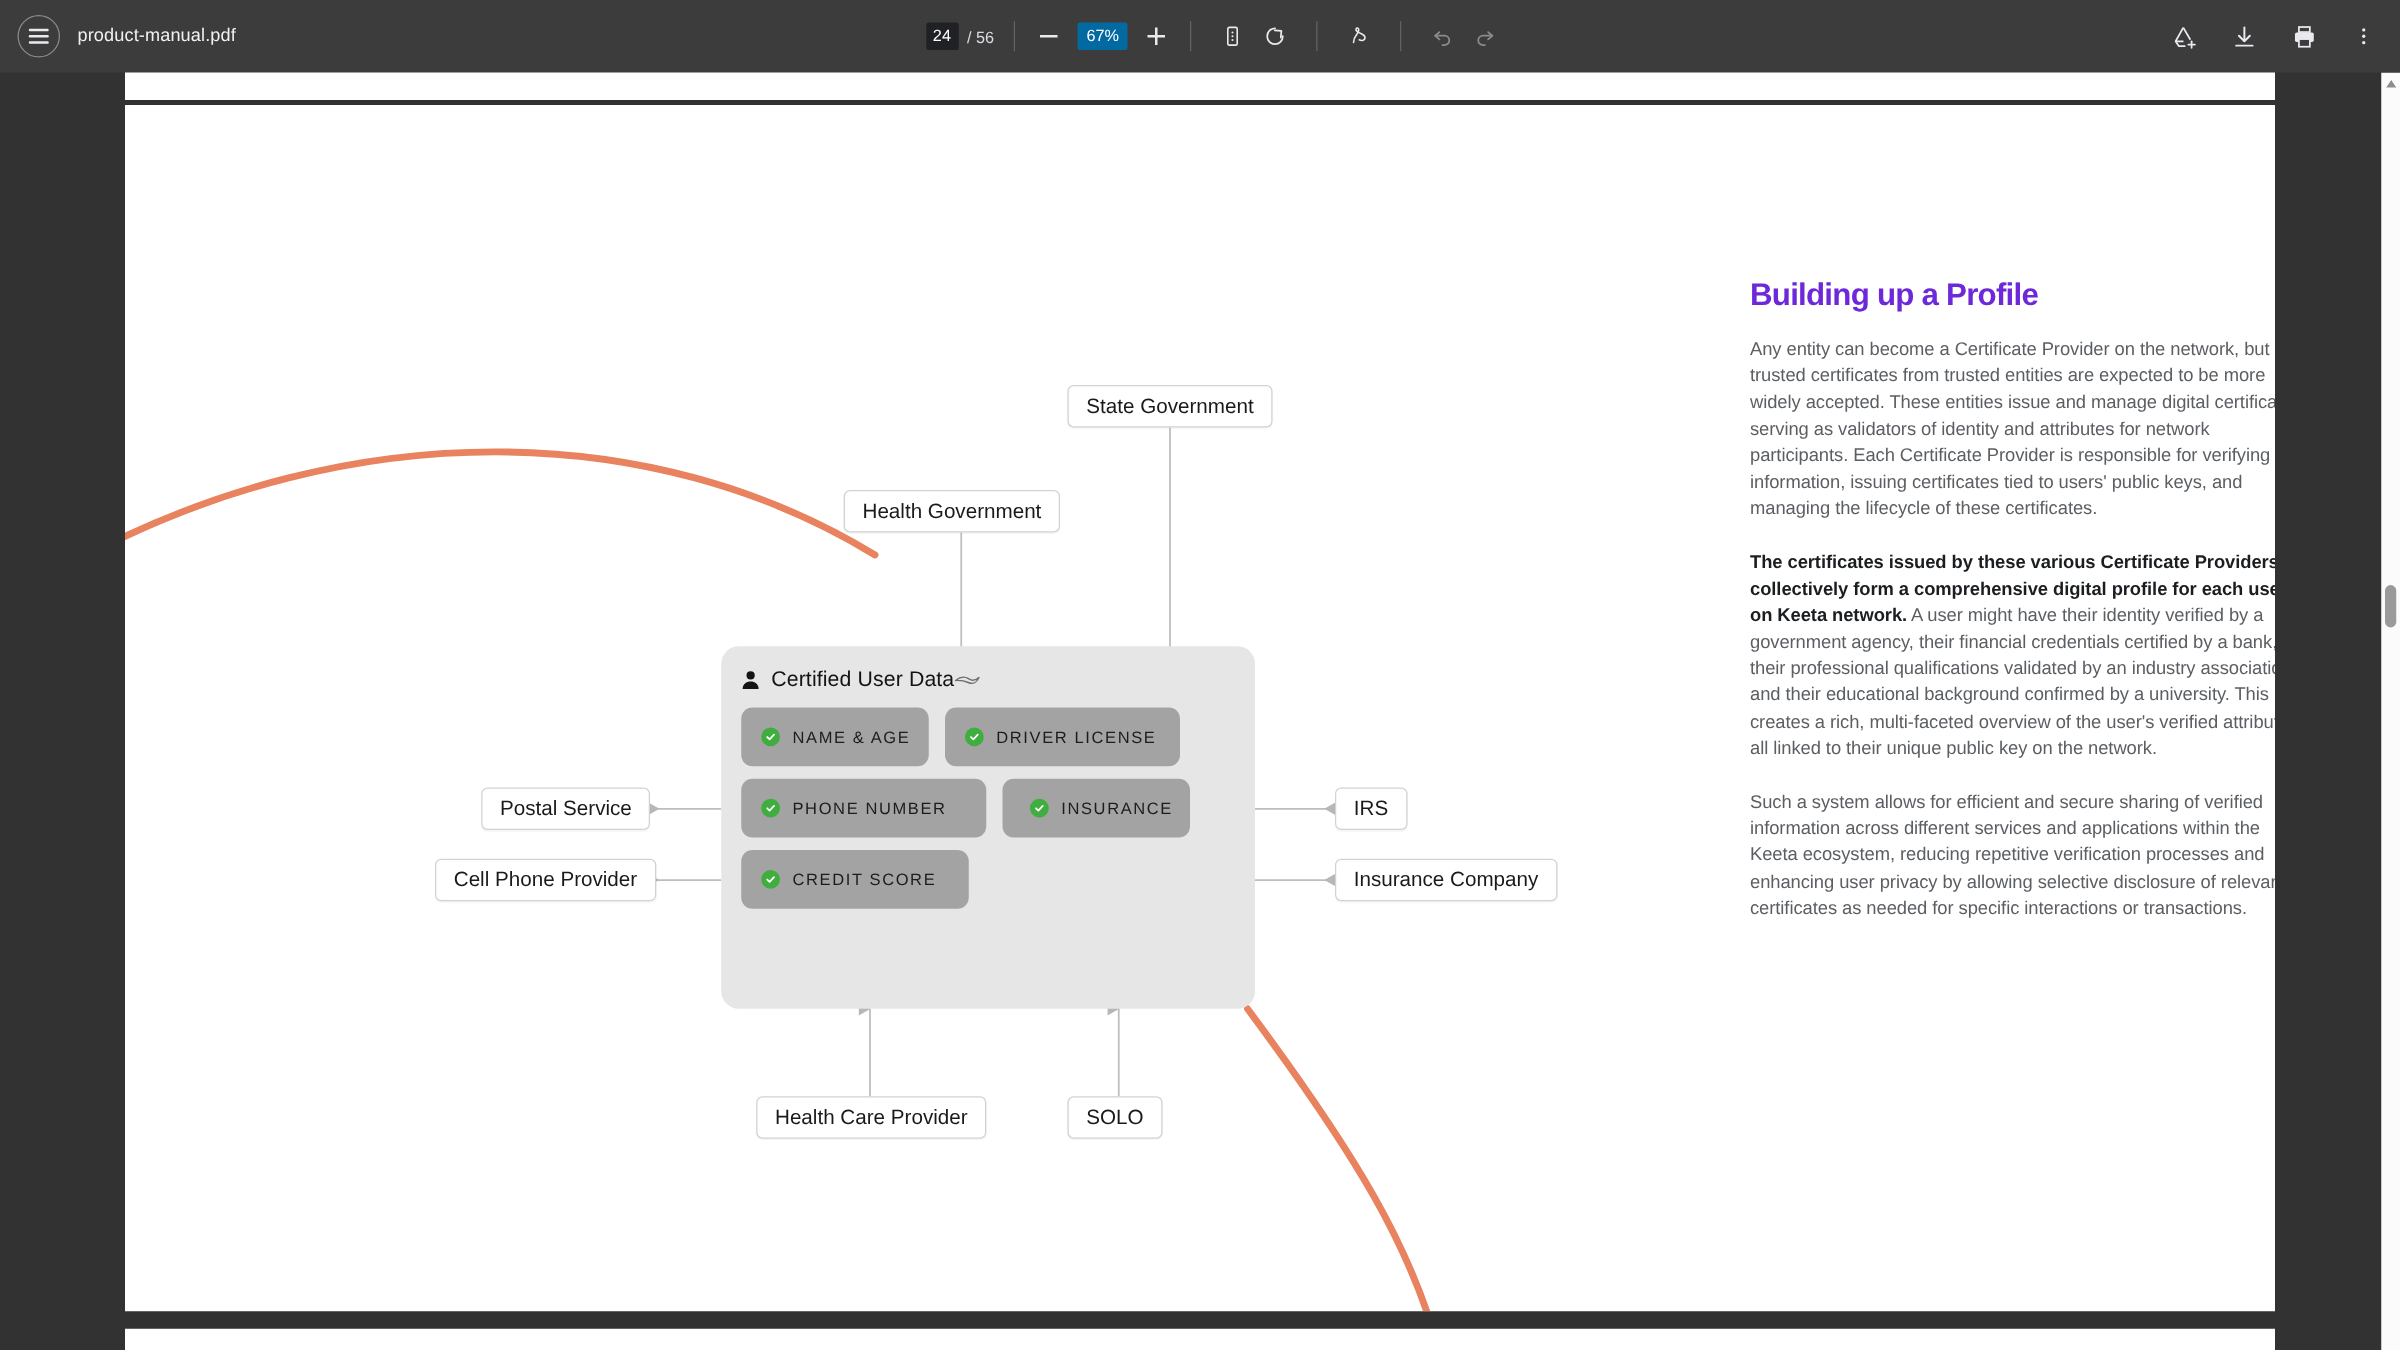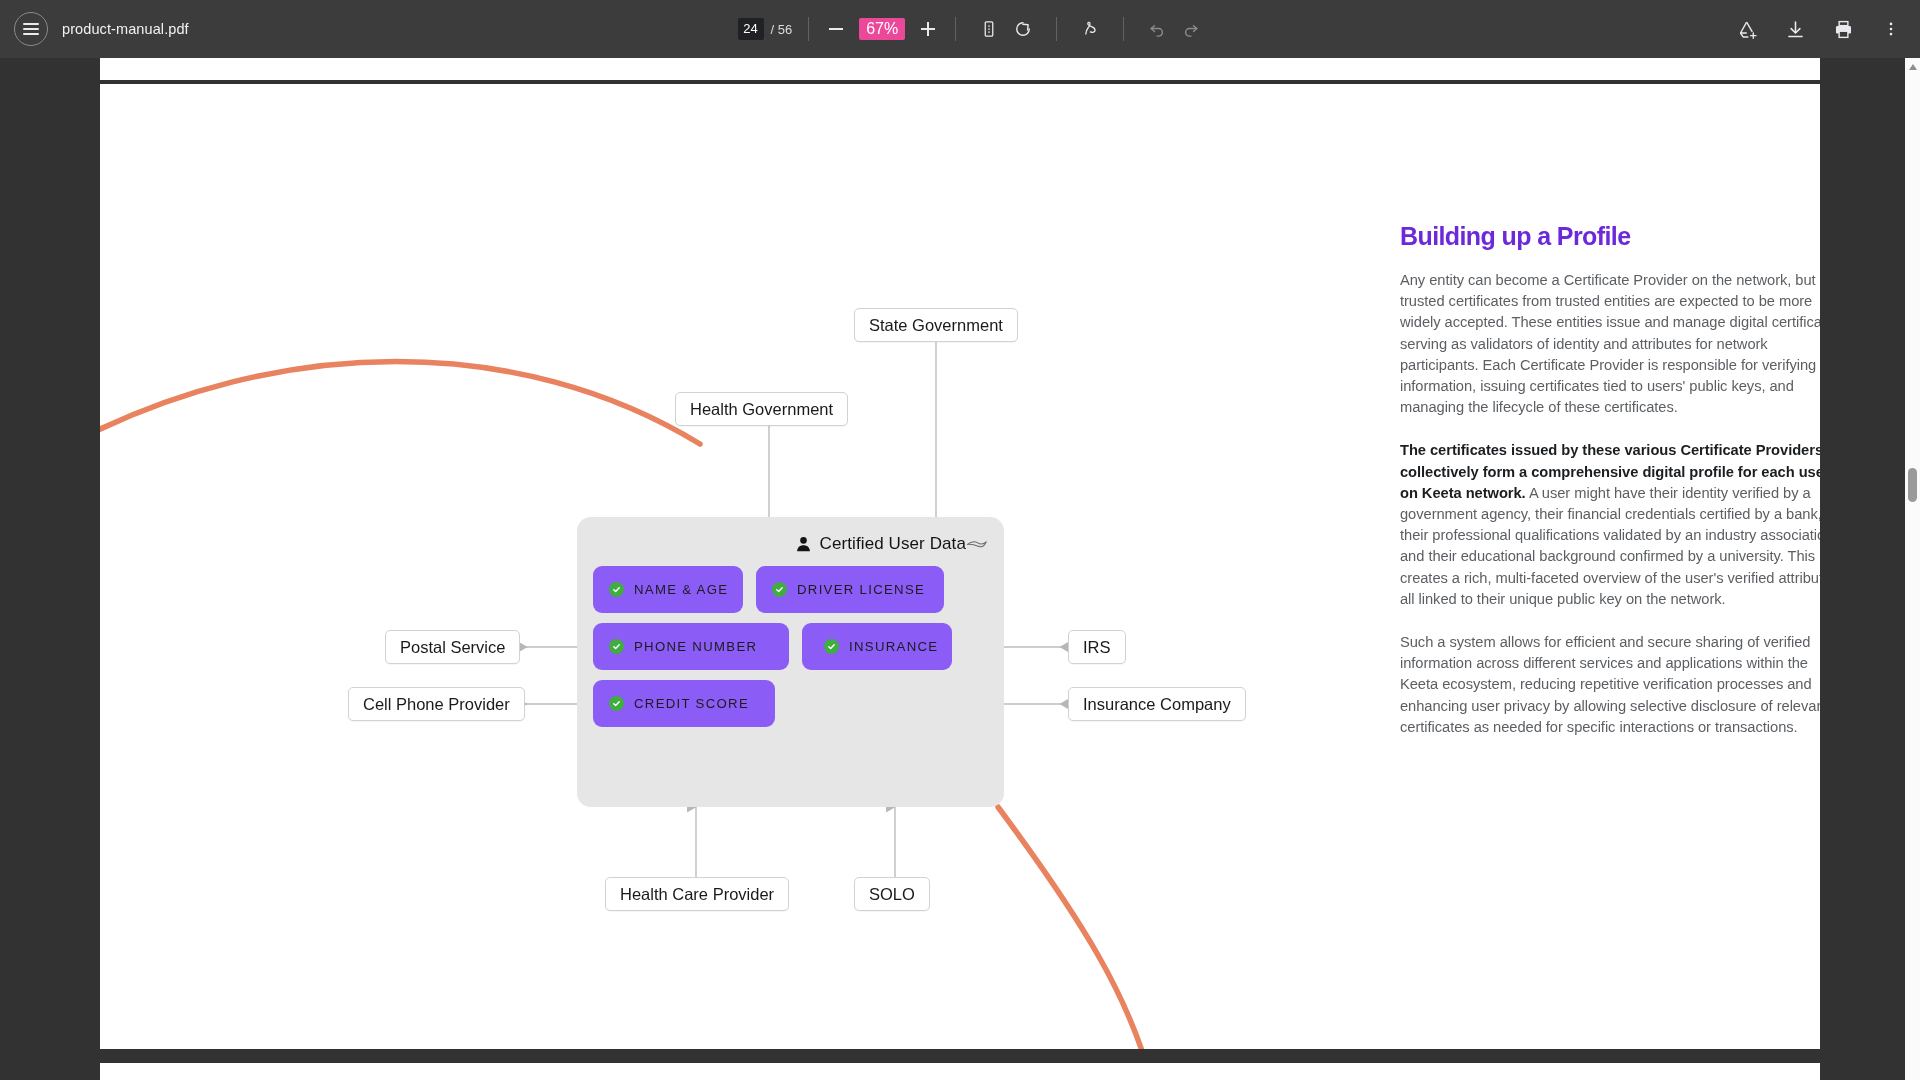--- a/index.html
+++ b/index.html
@@ -43,21 +43,21 @@
   .page-total { color: #dadce0; font-size: 13px; }
   .tb-sep { width: 1px; height: 24px; background: #5f6368; margin: 0 16px; }
   .zoom-box { display: flex; align-items: center; gap: 12px; }
   .zbtn {
     width: 22px; height: 22px; position: relative; cursor: pointer;
     display:flex; align-items:center; justify-content:center;
   }
   .zbtn .h { position:absolute; width: 14px; height: 1.8px; background: #e8eaed; }
   .zbtn .v { position:absolute; width: 1.8px; height: 14px; background: #e8eaed; }
   .zoom-val {
-    background: #ec4899; color: #fff; font-size: 16px;
+    background: #0369a1; color: #fff; font-size: 13px;
     height: 22px; line-height: 22px; padding: 0 7px; border-radius: 2px; cursor: text;
   }
   .icon-btn {
     width: 34px; height: 34px; display: flex; align-items: center; justify-content: center;
     cursor: pointer; border-radius: 4px;
   }
   .icon-btn.disabled { opacity: .45; }
   .tb-right { display: flex; align-items: center; padding-right: 12px; gap: 14px; flex: 0 0 auto; }
   .tb-center-group { display:flex; align-items:center; }
 
@@ -110,29 +110,29 @@
 
   .card {
     position: absolute;
     left: 477px; top: 433px;
     width: 427px; height: 290px;
     background: #e6e6e6;
     border-radius: 14px;
     padding: 14px 16px 16px 16px;
   }
   .card-head {
-    display: flex; align-items: center; justify-content: flex-end;
+    display: flex; align-items: center; justify-content: flex-start;
     height: 26px; margin-bottom: 9px;
   }
   .card-head-left { display: flex; align-items: center; gap: 9px; }
   .card-title { font-size: 17px; color: #141414; letter-spacing: .1px; }
   .chips { display: flex; flex-direction: column; gap: 10px; }
   .chip-row { display: flex; gap: 13px; }
   .chip {
-    background: #8b5cf6;
+    background: #a3a3a3;
     border-radius: 9px;
     height: 47px;
     display: flex; align-items: center;
     gap: 10px;
     padding: 0 16px;
     font-size: 13.2px;
     letter-spacing: 1.3px;
     color: #1c1c1c;
     white-space: nowrap;
   }

